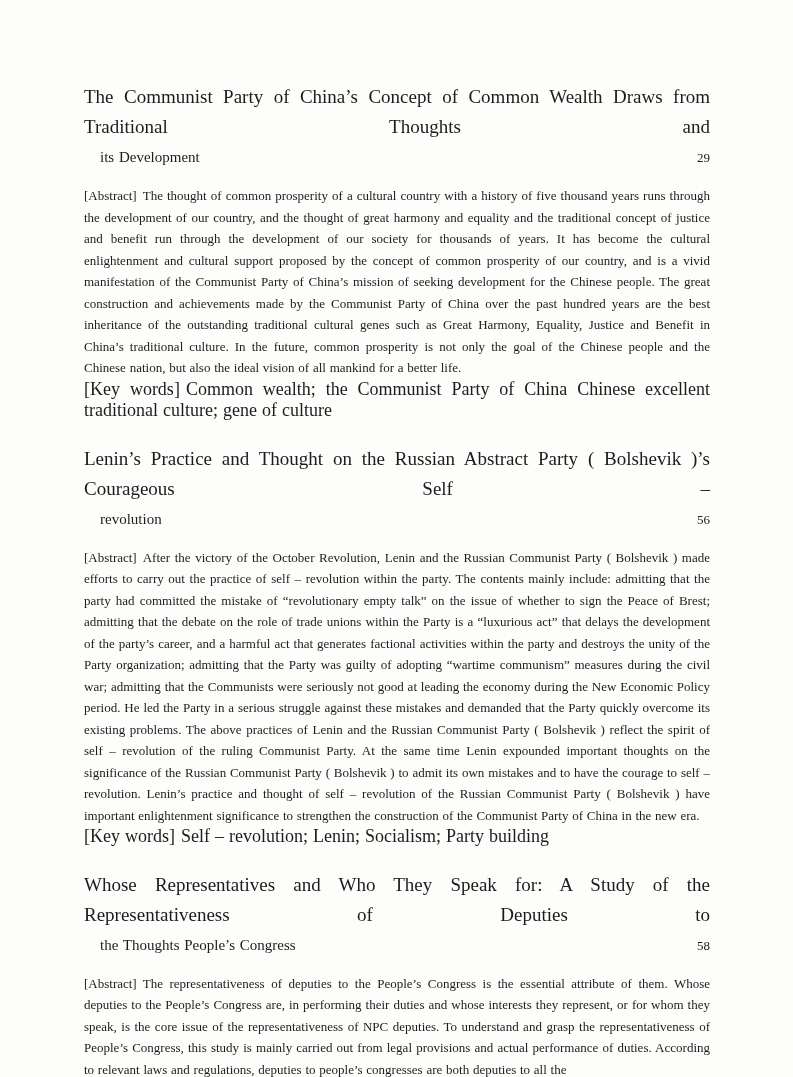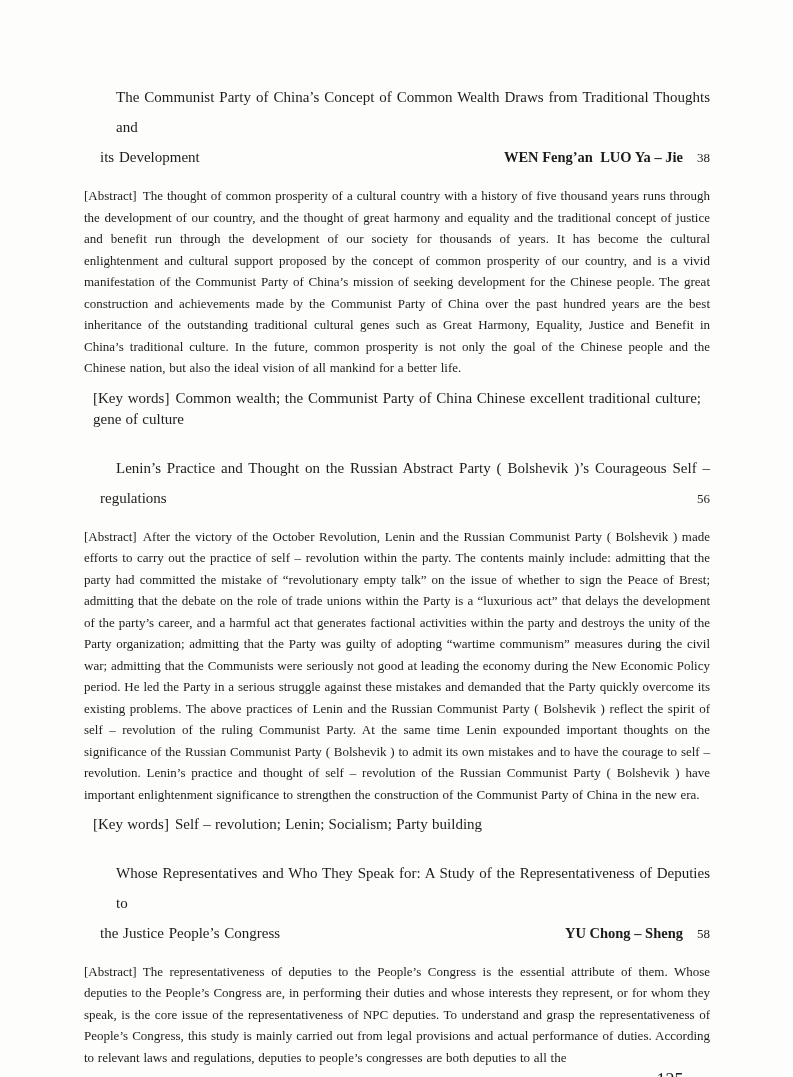--- a/index.html
+++ b/index.html
@@ -18,26 +18,25 @@
     box-sizing: border-box;
     width: 793px;
     height: 1077px;
     padding: 82px 83px 0 84px;
     background: #fdfdfc;
   }
   .article { margin-top: 22px; }
   .article.first { margin-top: 0; }
 
   .title-line1 {
-    font-size: 15px;
+    font-size: 19px;
     line-height: 30px;
     text-align: justify;
     text-align-last: justify;
     word-spacing: 1px;
-    margin-left: 32px;
   }
   .title-line2 {
     font-size: 15px;
     line-height: 30px;
     display: flex;
     justify-content: space-between;
     align-items: baseline;
     margin-left: 16px;
   }
   .title-rest { word-spacing: 1px; }
@@ -53,22 +52,22 @@
   }
 
   .abstract {
     margin: 12px 0 0 0;
     font-size: 13px;
     line-height: 21.5px;
     text-align: justify;
     word-spacing: 0.5px;
   }
   .keywords {
-    margin: 9px;
-    font-size: 15px;
+    margin: 0;
+    font-size: 18px;
     line-height: 21.5px;
     text-align: justify;
     word-spacing: 0.5px;
   }
   .label { padding-right: 6px; }
 
   .folio {
     margin-top: 2px;
     font-size: 18px;
     line-height: 21px;
@@ -79,54 +78,52 @@
 </head>
 <body>
 
 <div class="page">
 
   <div class="article first">
     <div class="title-line1">The Communist Party of China’s Concept of Common Wealth Draws from Traditional Thoughts and</div>
     <div class="title-line2">
       <span class="title-rest">its Development</span>
       <span class="byline">
-        <span class="author-names">WEN Feng’an  LUO Ya – Jie</span>
-        <span class="page-ref">38</span>
+        <span class="page-ref">29</span>
       </span>
     </div>
     <p class="abstract">
       <span class="label">[Abstract]</span><span>The thought of common prosperity of a cultural country with a history of five thousand years runs through the development of our country, and the thought of great harmony and equality and the traditional concept of justice and benefit run through the development of our society for thousands of years. It has become the cultural enlightenment and cultural support proposed by the concept of common prosperity of our country, and is a vivid manifestation of the Communist Party of China’s mission of seeking development for the Chinese people. The great construction and achievements made by the Communist Party of China over the past hundred years are the best inheritance of the outstanding traditional cultural genes such as Great Harmony, Equality, Justice and Benefit in China’s traditional culture. In the future, common prosperity is not only the goal of the Chinese people and the Chinese nation, but also the ideal vision of all mankind for a better life.</span>
     </p>
     <p class="keywords">
       <span class="label">[Key words]</span><span>Common wealth; the Communist Party of China Chinese excellent traditional culture; gene of culture</span>
     </p>
   </div>
 
   <div class="article">
     <div class="title-line1">Lenin’s Practice and Thought on the Russian Abstract Party ( Bolshevik )’s Courageous Self –</div>
     <div class="title-line2">
-      <span class="title-rest">regulations</span>
+      <span class="title-rest">revolution</span>
       <span class="byline">
         <span class="page-ref">56</span>
       </span>
     </div>
     <p class="abstract">
       <span class="label">[Abstract]</span><span>After the victory of the October Revolution, Lenin and the Russian Communist Party ( Bolshevik ) made efforts to carry out the practice of self – revolution within the party. The contents mainly include: admitting that the party had committed the mistake of “revolutionary empty talk” on the issue of whether to sign the Peace of Brest; admitting that the debate on the role of trade unions within the Party is a “luxurious act” that delays the development of the party’s career, and a harmful act that generates factional activities within the party and destroys the unity of the Party organization; admitting that the Party was guilty of adopting “wartime communism” measures during the civil war; admitting that the Communists were seriously not good at leading the economy during the New Economic Policy period. He led the Party in a serious struggle against these mistakes and demanded that the Party quickly overcome its existing problems. The above practices of Lenin and the Russian Communist Party ( Bolshevik ) reflect the spirit of self – revolution of the ruling Communist Party. At the same time Lenin expounded important thoughts on the significance of the Russian Communist Party ( Bolshevik ) to admit its own mistakes and to have the courage to self – revolution. Lenin’s practice and thought of self – revolution of the Russian Communist Party ( Bolshevik ) have important enlightenment significance to strengthen the construction of the Communist Party of China in the new era.</span>
     </p>
     <p class="keywords">
       <span class="label">[Key words]</span><span>Self – revolution; Lenin; Socialism; Party building</span>
     </p>
   </div>
 
   <div class="article">
     <div class="title-line1">Whose Representatives and Who They Speak for: A Study of the Representativeness of Deputies to</div>
     <div class="title-line2">
-      <span class="title-rest">the Justice People’s Congress</span>
+      <span class="title-rest">the Thoughts People’s Congress</span>
       <span class="byline">
-        <span class="author-names">YU Chong – Sheng</span>
         <span class="page-ref">58</span>
       </span>
     </div>
     <p class="abstract">
       <span class="label">[Abstract]</span><span>The representativeness of deputies to the People’s Congress is the essential attribute of them. Whose deputies to the People’s Congress are, in performing their duties and whose interests they represent, or for whom they speak, is the core issue of the representativeness of NPC deputies. To understand and grasp the representativeness of People’s Congress, this study is mainly carried out from legal provisions and actual performance of duties. According to relevant laws and regulations, deputies to people’s congresses are both deputies to all the</span>
     </p>
   </div>
 
   <div class="folio">· 125 ·</div>
 

